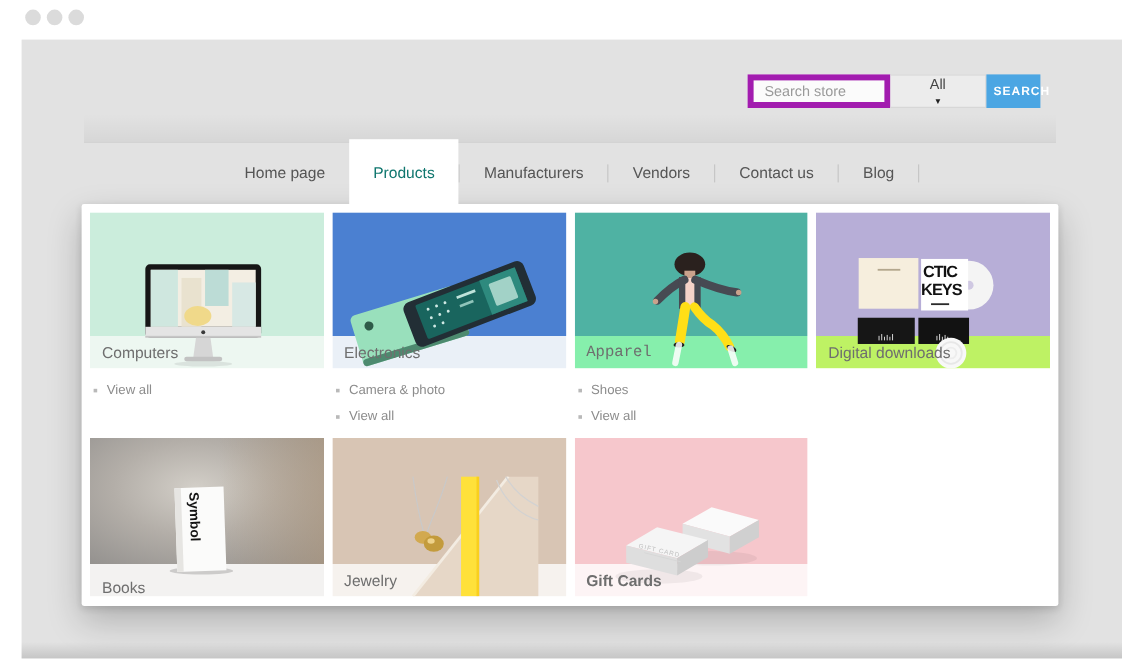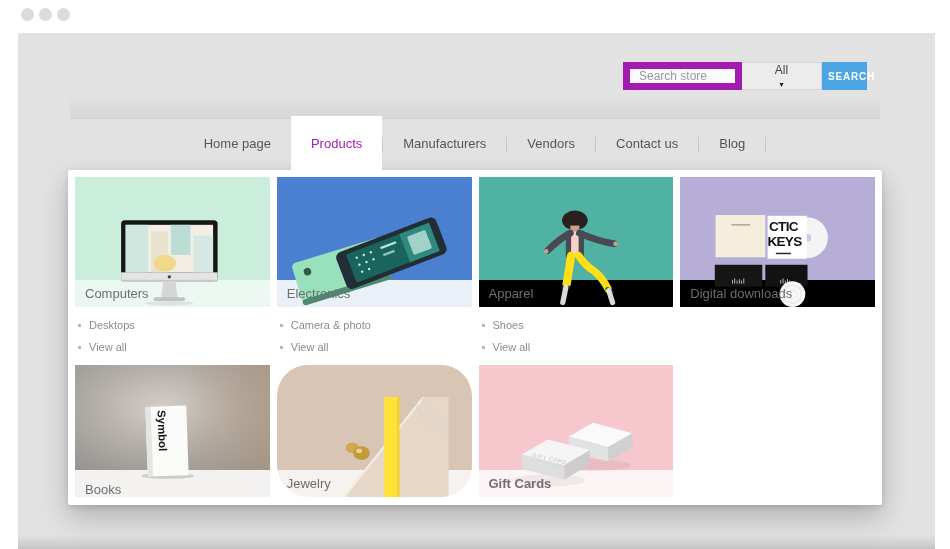--- a/index.html
+++ b/index.html
@@ -13,21 +13,21 @@
   .dot { position:absolute; top:8px; width:13px; height:13px; border-radius:50%; background:#dbdbdb; }
   .dot.d1{ left:21px; } .dot.d2{ left:39px; } .dot.d3{ left:57px; }
 
   
   .page { position:absolute; left:18px; right:15px; top:33px; bottom:0; background:#e2e2e2; }
   .page::after { content:""; position:absolute; left:0; right:0; bottom:0; height:14px;
     background:linear-gradient(to bottom, rgba(0,0,0,0), rgba(0,0,0,0.13)); }
 
   
   .search-input { position:absolute; left:605px; top:29px; width:119px; height:28px;
-    border:7px solid #a21caf; background:#fbfbfb; padding:0 9px; font-size:12px; color:#444;
+    border:5px solid #a21caf; background:#fbfbfb; padding:0 9px; font-size:12px; color:#444;
     font-family:"Liberation Sans", sans-serif; outline:none; }
   .search-input::placeholder { color:#9a9a9a; }
   .search-select { position:absolute; left:724px; top:29px; width:80px; height:28px;
     border:1px solid #d7d7d7; border-left:none; background:#ececec;
     display:flex; align-items:center; justify-content:space-between; padding:0 8px;
     font-size:12px; color:#454545; cursor:pointer;flex-direction:column; }
   .search-caret { font-size:8px; color:#222; }
   .search-btn { position:absolute; left:804px; top:29px; width:45px; height:28px;
     border:none; color:#fff; font-size:10px; font-weight:bold; letter-spacing:0.8px;
     font-family:"Liberation Sans", sans-serif; cursor:pointer; }
@@ -81,21 +81,21 @@
     <div class="search-select">
       <span>All</span>
       <span class="search-caret">▾</span>
     </div>
     <button class="search-btn" style="background: rgb(75, 166, 227);">SEARCH</button>
 
     <div class="nav-shadow"></div>
     <div class="nav-line"></div>
     <div class="nav">
       <div class="nav-item">Home page</div>
-      <div class="nav-item active" style="color: #a21caf;">Products</div>
+      <div class="nav-item active" style="color: #0f766e;">Products</div>
       <div class="nav-sep"></div>
       <div class="nav-item">Manufacturers</div>
       <div class="nav-sep"></div>
       <div class="nav-item">Vendors</div>
       <div class="nav-sep"></div>
       <div class="nav-item">Contact us</div>
       <div class="nav-sep"></div>
       <div class="nav-item">Blog</div>
       <div class="nav-sep"></div>
     </div>
@@ -172,21 +172,21 @@
             <circle cx="58" cy="56" r="3" fill="#caa28c"></circle>
             <circle cx="150" cy="46" r="3" fill="#caa28c"></circle>
             <path d="M91 62 C89 76 87 88 85 100" stroke="#ffdf17" stroke-width="11" fill="none" stroke-linecap="round"></path>
             <path d="M101 62 C108 72 114 78 121 82 C130 89 136 98 140 106" stroke="#ffdf17" stroke-width="10" fill="none" stroke-linecap="round"></path>
             <ellipse cx="84" cy="104" rx="6" ry="3" fill="#20201e"></ellipse>
             <ellipse cx="142" cy="108" rx="6" ry="3" fill="#20201e" transform="rotate(30 142 108)"></ellipse>
             <path d="M84 104 L80 124" stroke="#ffffff" stroke-width="7" opacity="0.85" stroke-linecap="round"></path>
             <path d="M141 108 L146 124" stroke="#ffffff" stroke-width="7" opacity="0.85" stroke-linecap="round"></path>
           </svg>
         </div>
-        <div class="tile-strip" style="background: #000000;">
+        <div class="tile-strip" style="background: #86efac; font-family: Liberation Mono, monospace;">
           <span class="tile-label">Apparel</span>
         </div>
       </div>
 
       <div class="tile" style="grid-area:1/4;">
         <div class="tile-bg" style="background: rgb(183, 174, 215);"></div>
         <div class="tile-art">
           <svg viewBox="0 0 196 130" preserveAspectRatio="xMidYMid meet">
             <rect x="16" y="8" width="66" height="56" fill="#f6eedd"></rect>
             <rect x="37" y="20" width="25" height="2" fill="#b3a78d"></rect>
@@ -211,30 +211,26 @@
                 <rect x="111" y="93" width="1" height="6"></rect>
               <rect x="114" y="95" width="1" height="4"></rect>
             </g>
             <g>
               <circle cx="118" cy="113" r="17" fill="#f8f8f8"></circle>
               <circle cx="118" cy="113" r="12" fill="none" stroke="#e7e7e7" stroke-width="2"></circle>
               <circle cx="118" cy="113" r="6" fill="none" stroke="#ededed" stroke-width="2"></circle>
             </g>
           </svg>
         </div>
-        <div class="tile-strip" style="background: #000000;">
+        <div class="tile-strip" style="background: #bef264;">
           <span class="tile-label">Digital downloads</span>
         </div>
       </div>
 
       <div class="links" style="grid-area:2/1;">
-        <div class="link-item">
-          <span class="bullet"></span>
-          <span class="link-text">Desktops</span>
-        </div>
         <div class="link-item">
           <span class="bullet"></span>
           <span class="link-text">View all</span>
         </div>
       </div>
       <div class="links" style="grid-area:2/2;">
         <div class="link-item">
           <span class="bullet"></span>
           <span class="link-text">Camera &amp; photo</span>
         </div>
@@ -264,21 +260,21 @@
               <rect x="64" y="12" width="7" height="92" fill="#e6e5e2"></rect>
               <text transform="rotate(90 80 17)" x="80" y="17" font-size="15" font-weight="bold" fill="#141414" font-family="Liberation Sans, sans-serif">Symbol</text>
             </g>
           </svg>
         </div>
         <div class="tile-strip" style="background: rgb(243, 242, 241); align-items: flex-end;">
           <span class="tile-label">Books</span>
         </div>
       </div>
 
-      <div class="tile" style="grid-area:3/2;border-radius:31px;">
+      <div class="tile" style="grid-area:3/2;">
         <div class="tile-bg" style="background: rgb(216, 197, 180);"></div>
         <div class="tile-art">
           <svg viewBox="0 0 196 132" preserveAspectRatio="xMidYMid meet">
             <polygon points="163,0 196,0 196,132 58,132" fill="#e6d7c7"></polygon>
             <line x1="163" y1="0" x2="58" y2="132" stroke="#f3ece2" stroke-width="3"></line>
             <rect x="111" y="0" width="19" height="132" fill="#ffe13a"></rect>
             <rect x="128" y="0" width="3" height="132" fill="#f9cf1e"></rect>
             <path d="M58 0 C62 30 66 48 70 62" stroke="#c9c9c9" stroke-width="1.3" fill="none"></path>
             <path d="M96 0 C88 28 78 48 73 63" stroke="#c9c9c9" stroke-width="1.3" fill="none"></path>
             <path d="M150 4 C160 30 180 44 196 48" stroke="#d2d2d2" stroke-width="1.3" fill="none"></path>

